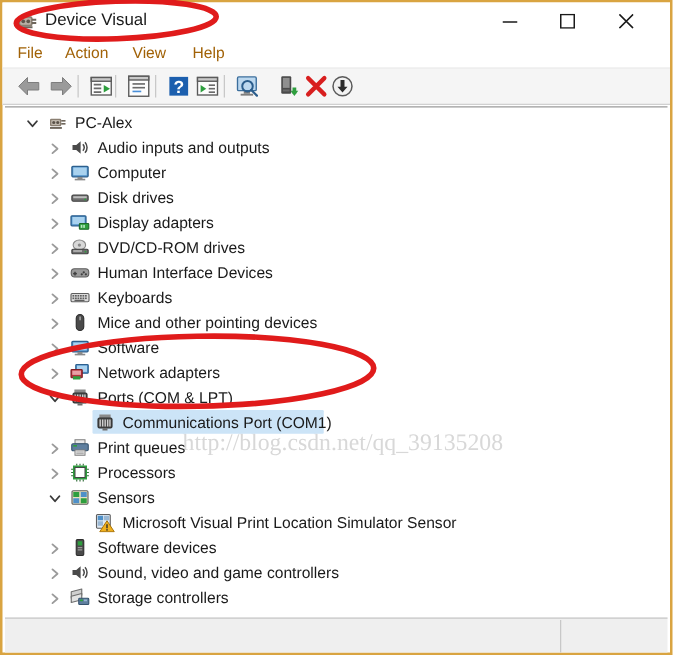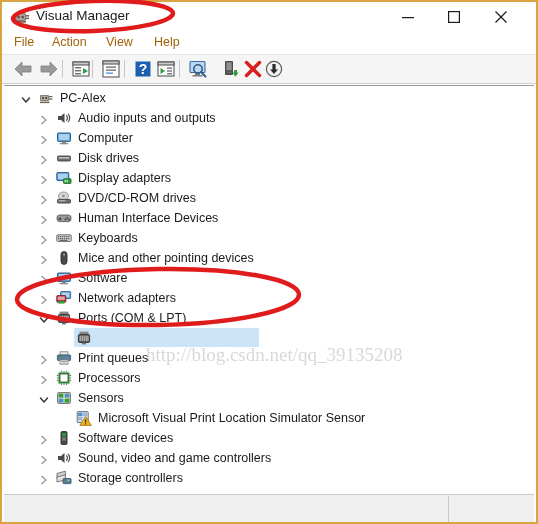--- a/index.html
+++ b/index.html
@@ -203,21 +203,21 @@
       <svg width="16" height="14" viewBox="0 0 16 14">
         <rect x="1" y="3" width="11" height="8" rx="1.5" fill="#8a7f72"></rect>
         <rect x="2.2" y="4.2" width="8.6" height="5.6" rx="1" fill="#b9b0a5"></rect>
         <circle cx="4.6" cy="7" r="1.5" fill="#5e564c"></circle>
         <circle cx="8.6" cy="7" r="1.5" fill="#5e564c"></circle>
         <rect x="11.5" y="5" width="3.5" height="1.6" fill="#6e665c"></rect>
         <rect x="11.5" y="7.6" width="3.5" height="1.6" fill="#6e665c"></rect>
         <rect x="1" y="11" width="11" height="1.6" fill="#6e665c"></rect>
       </svg>
     </span>
-    <span id="title-text">Visual Manager</span>
+    <span id="title-text">Device Visual</span>
 
     <button class="winbtn" id="btn-min">
       <svg width="12" height="12" viewBox="0 0 12 12">
         <rect x="0" y="6" width="12" height="1.2" fill="#1a1a1a"></rect>
       </svg>
     </button>
     <button class="winbtn" id="btn-max">
       <svg width="12" height="12" viewBox="0 0 12 12">
         <rect x="0.6" y="0.6" width="10.8" height="10.8" fill="none" stroke="#1a1a1a" stroke-width="1.2"></rect>
       </svg>
@@ -569,20 +569,21 @@
           <g fill="#d0d0d0">
             <rect x="3.6" y="5.6" width="1.1" height="5.6"></rect>
             <rect x="5.6" y="5.6" width="1.1" height="5.6"></rect>
             <rect x="7.6" y="5.6" width="1.1" height="5.6"></rect>
             <rect x="9.6" y="5.6" width="1.1" height="5.6"></rect>
             <rect x="11.4" y="5.6" width="1.1" height="5.6"></rect>
           </g>
           <rect x="6" y="12.6" width="4" height="1.8" fill="#6e6e6e"></rect>
         </svg>
       </span>
+      <span class="lbl" style="left:94px">Communications Port (COM1)</span>
     </div>
 
     <div class="row" style="top:262px">
       <span class="chev" style="left:34px">
         <svg width="12" height="12" viewBox="0 0 12 12">
             <path d="M4 2.5 L8 6 L4 9.5" fill="none" stroke="#9b9b9b" stroke-width="1.5" stroke-linecap="round" stroke-linejoin="round"></path>
           </svg>
       </span>
       <span class="ico" style="left:52px">
         <svg width="16" height="16" viewBox="0 0 16 16">

